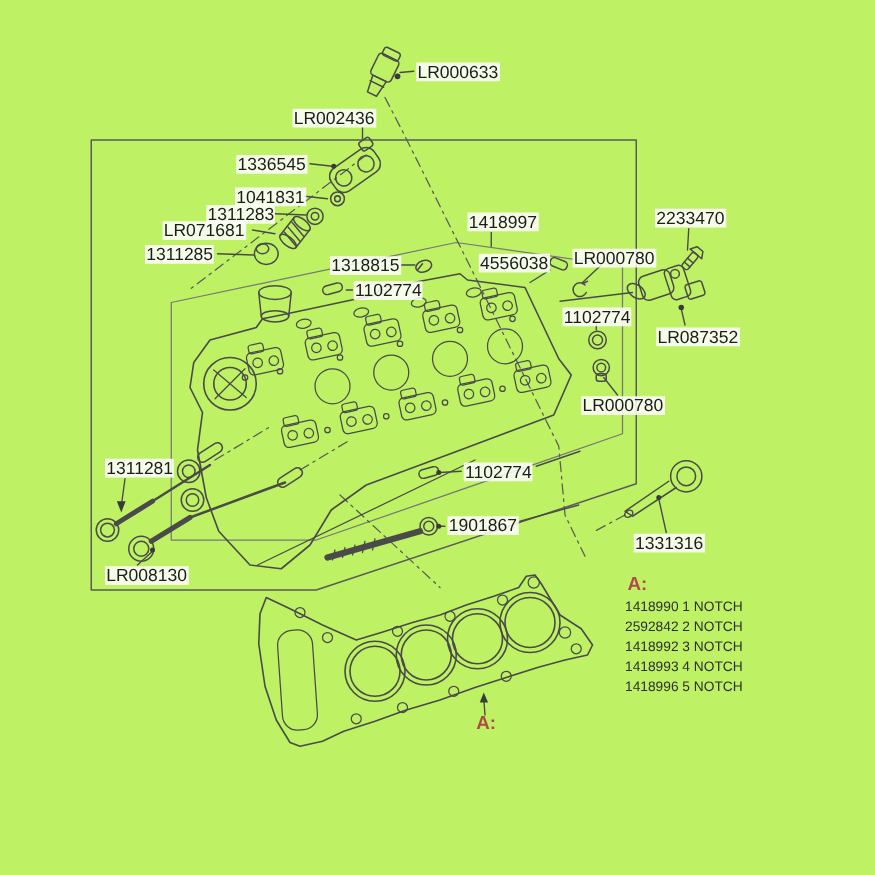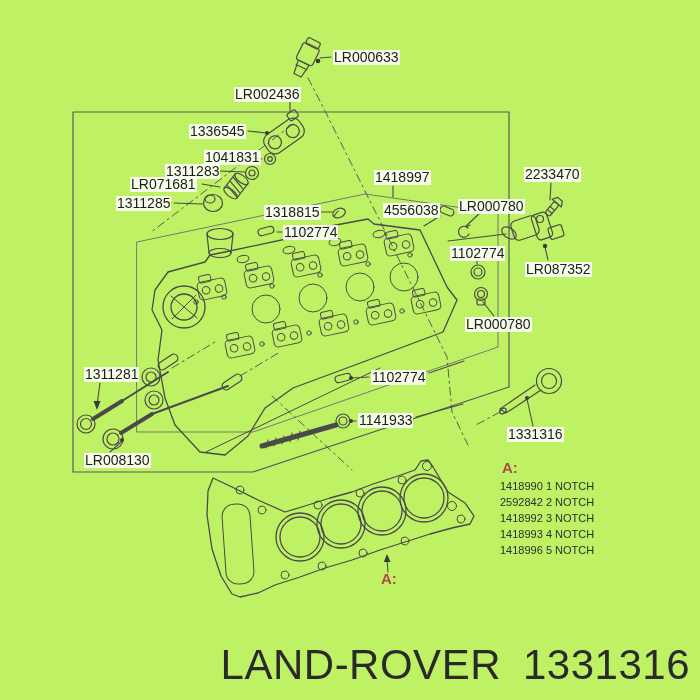--- a/index.html
+++ b/index.html
@@ -300,45 +300,42 @@
           <circle cx="527" cy="398" r="2"></circle>
       <circle cx="351" cy="421" r="2"></circle>
           <circle cx="351" cy="378" r="2"></circle>
     </g>
   </g>
 </svg>
 
   <div class="lbl" style="left:333px;top:50px">LR000633</div>
   <div class="lbl" style="left:234px;top:87px">LR002436</div>
   <div class="lbl" style="left:189px;top:124px">1336545</div>
-  <div class="lbl" style="left:204px;top:150px">1041831</div>
+  <div class="lbl" style="left:188px;top:150px">1041831</div>
   <div class="lbl" style="left:165px;top:164px">1311283</div>
   <div class="lbl" style="left:130px;top:177px">LR071681</div>
   <div class="lbl" style="left:116px;top:196px">1311285</div>
   <div class="lbl" style="left:264px;top:205px">1318815</div>
   <div class="lbl" style="left:283px;top:225px">1102774</div>
   <div class="lbl" style="left:374px;top:170px">1418997</div>
   <div class="lbl" style="left:383px;top:203px">4556038</div>
   <div class="lbl" style="left:458px;top:199px">LR000780</div>
   <div class="lbl" style="left:524px;top:167px">2233470</div>
   <div class="lbl" style="left:450px;top:246px">1102774</div>
   <div class="lbl" style="left:525px;top:262px">LR087352</div>
   <div class="lbl" style="left:465px;top:317px">LR000780</div>
   <div class="lbl" style="left:84px;top:367px">1311281</div>
   <div class="lbl" style="left:84px;top:453px">LR008130</div>
   <div class="lbl" style="left:371px;top:370px">1102774</div>
-  <div class="lbl" style="left:358px;top:413px">1141933</div>
+  <div class="lbl" style="left:358px;top:413px">1901867</div>
   <div class="lbl" style="left:507px;top:427px">1331316</div>
 
   <div id="variant-title" style="left:502px;top:459px">A:</div>
   <div class="vrow" style="left:500px;top:480px">1418990 1 NOTCH</div>
   <div class="vrow" style="left:500px;top:496px">2592842 2 NOTCH</div>
   <div class="vrow" style="left:500px;top:512px">1418992 3 NOTCH</div>
   <div class="vrow" style="left:500px;top:528px">1418993 4 NOTCH</div>
   <div class="vrow" style="left:500px;top:544px">1418996 5 NOTCH</div>
 
   <div class="lbl red" style="left:380px;top:571px">A:</div>
 
-  <div id="footer">
-    <span>LAND-ROVER</span><span class="pn">1331316</span>
-  </div>
 
 </div>
 
 </body></html>

